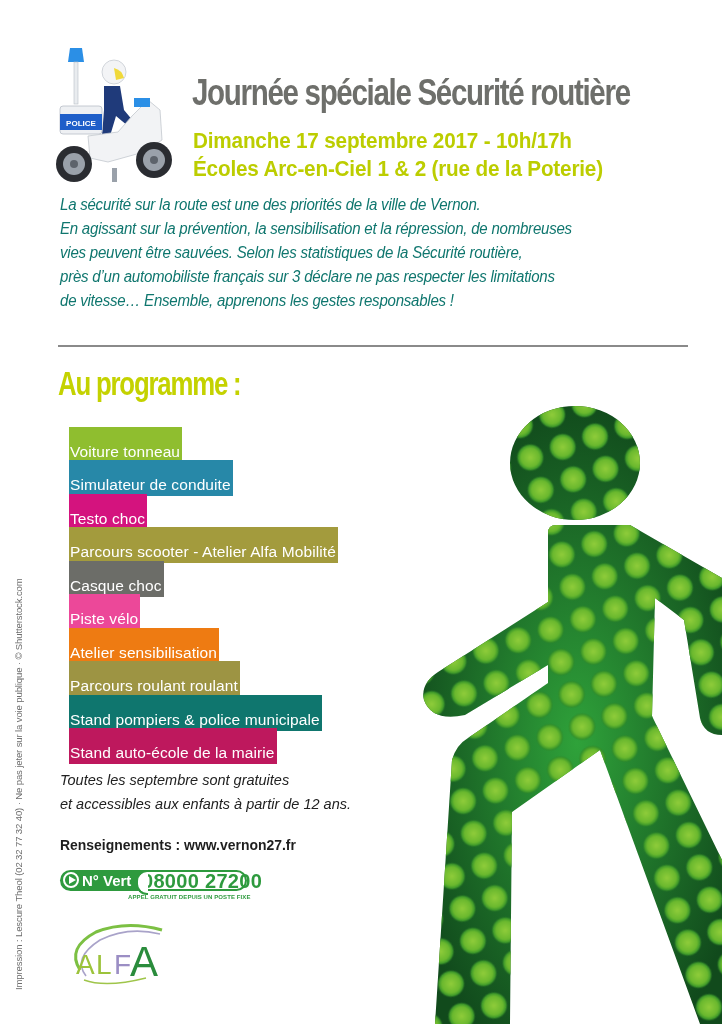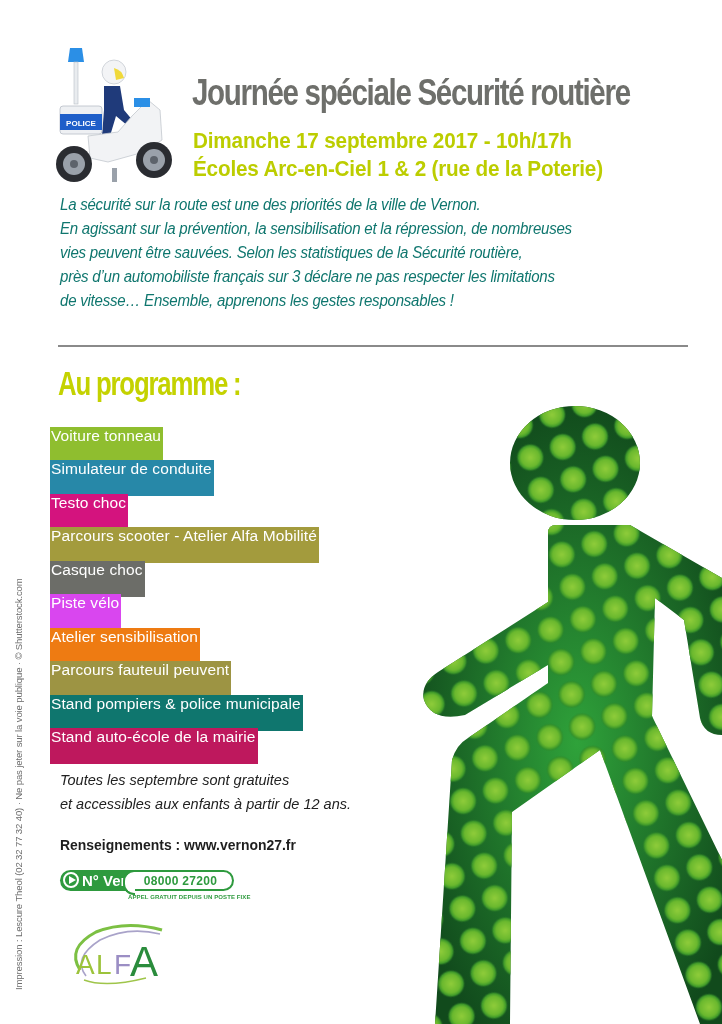--- a/index.html
+++ b/index.html
@@ -41,22 +41,22 @@
 
     .prog-title {
       left: 58px; top: 364px;
       font-weight: bold; font-size: 33px; line-height: 40px;
       color: #c4d200; white-space: nowrap; letter-spacing: -1.5px;
       transform: scaleX(0.78); transform-origin: left top;
     }
 
     
     .prog-item {
-      left: 50px; height: 36px; line-height: 18px;
-      font-size: 15.5px; color: #ffffff; padding: 0 2px 0 1px;
+      left: 69px; height: 36px; line-height: 18px;
+      font-size: 15.5px; color: #ffffff; padding: 16px 2px 0 1px;
       white-space: nowrap; letter-spacing: 0.1px;
     }
 
     .note {
       left: 60px; top: 768px;
       font-style: italic; font-size: 14.5px; line-height: 24px; color: #222;
       white-space: nowrap;
     }
 
     .renseign {
@@ -74,24 +74,24 @@
     }
     .nvert-play {
       position: absolute; left: 3px; top: 2px; width: 16px; height: 16px;
       border: 2px solid #fff; border-radius: 50%;
     }
     .nvert-play::after {
       content: ""; position: absolute; left: 4px; top: 2px;
       border-left: 7px solid #fff; border-top: 4px solid transparent; border-bottom: 4px solid transparent;
     }
     .nvert-right {
-      position: absolute; left: 69px; top: 0; width: 105px; height: 21px;
+      position: absolute; left: 82px; top: 0; width: 105px; height: 21px;
       border: 2px solid #2e9a3e; border-radius: 0 11px 11px 0;
       border-left: none; background: #fff;
-      color: #2e9a3e; font-weight: bold; font-size: 12px; line-height: 18px;
+      color: #2e9a3e; font-weight: bold; font-size: 20px; line-height: 18px;
       text-align: center; letter-spacing: 0.3px; white-space: nowrap;
     }
     .nvert-right::before {
       content: ""; position: absolute; left: -6px; top: -2px; width: 10px; height: 21px;
       border: 2px solid #2e9a3e; border-right: none; border-radius: 11px 0 0 11px; background: #fff;
     }
     .nvert-caption {
       left: 128px; top: 894px; font-size: 6px; font-weight: bold; color: #2e9a3e;
       white-space: nowrap; letter-spacing: 0.1px;
     }
@@ -183,23 +183,23 @@
 
 <div class="abs divider"></div>
 
 <h2 class="abs prog-title">Au programme :</h2>
 
 <div class="abs prog-item" style="top: 427px; background: rgb(143, 190, 47);">Voiture tonneau</div>
 <div class="abs prog-item" style="top: 460px; background: rgb(39, 136, 168);">Simulateur de conduite</div>
 <div class="abs prog-item" style="top: 494px; background: rgb(212, 19, 126);">Testo choc</div>
 <div class="abs prog-item" style="top: 527px; background: rgb(163, 155, 61);">Parcours scooter - Atelier Alfa Mobilité</div>
 <div class="abs prog-item" style="top: 561px; background: rgb(108, 109, 104);">Casque choc</div>
-<div class="abs prog-item" style="top: 594px; background: #d946ef;">Piste vélo</div>
+<div class="abs prog-item" style="top: 594px; background: #ec4899;">Piste vélo</div>
 <div class="abs prog-item" style="top: 628px; background: rgb(238, 123, 18); text-align: right;">Atelier sensibilisation</div>
-<div class="abs prog-item" style="top: 661px; background: rgb(157, 148, 67);">Parcours fauteuil peuvent</div>
+<div class="abs prog-item" style="top: 661px; background: rgb(157, 148, 67);">Parcours roulant roulant</div>
 <div class="abs prog-item" style="top: 695px; background: #0f766e;">Stand pompiers &amp; police municipale</div>
 <div class="abs prog-item" style="top: 728px; background: #be185d;">Stand auto-école de la mairie</div>
 
 <div class="abs note">
   <div>Toutes les septembre sont gratuites</div>
   <div>et accessibles aux enfants à partir de 12 ans.</div>
 </div>
 
 <div class="abs renseign">Renseignements : www.vernon27.fr</div>
 

